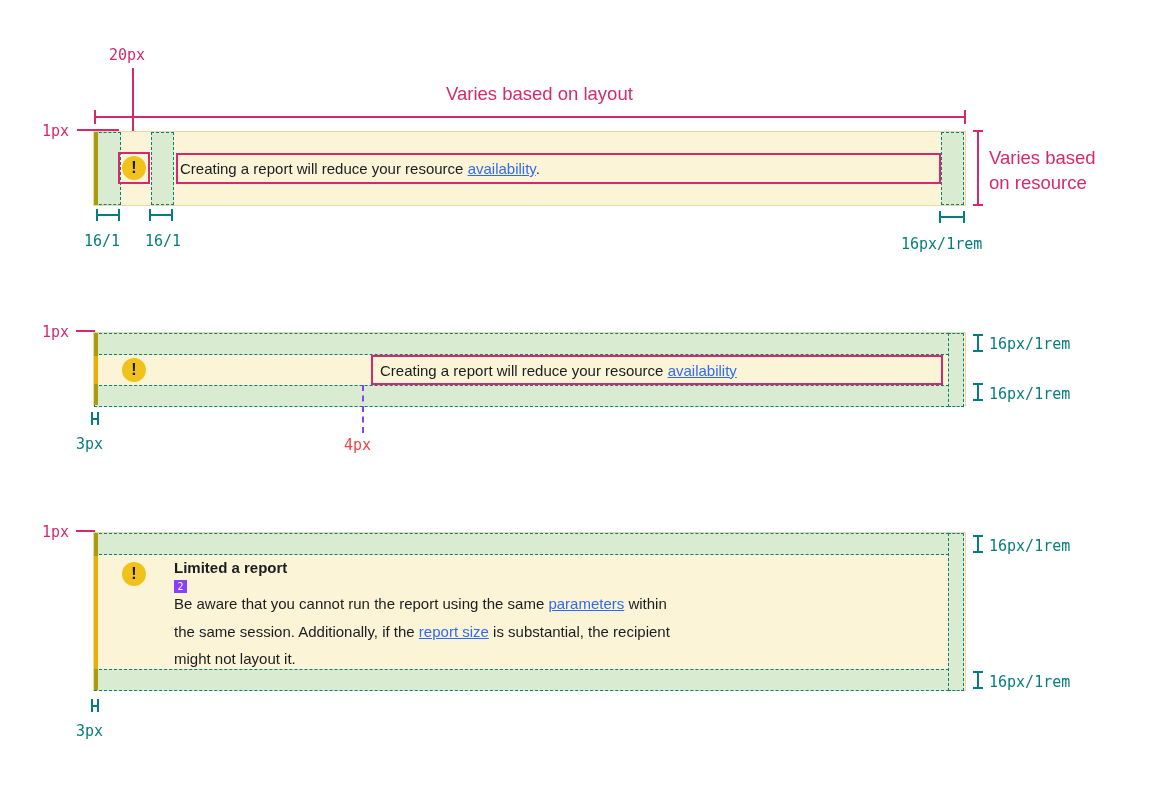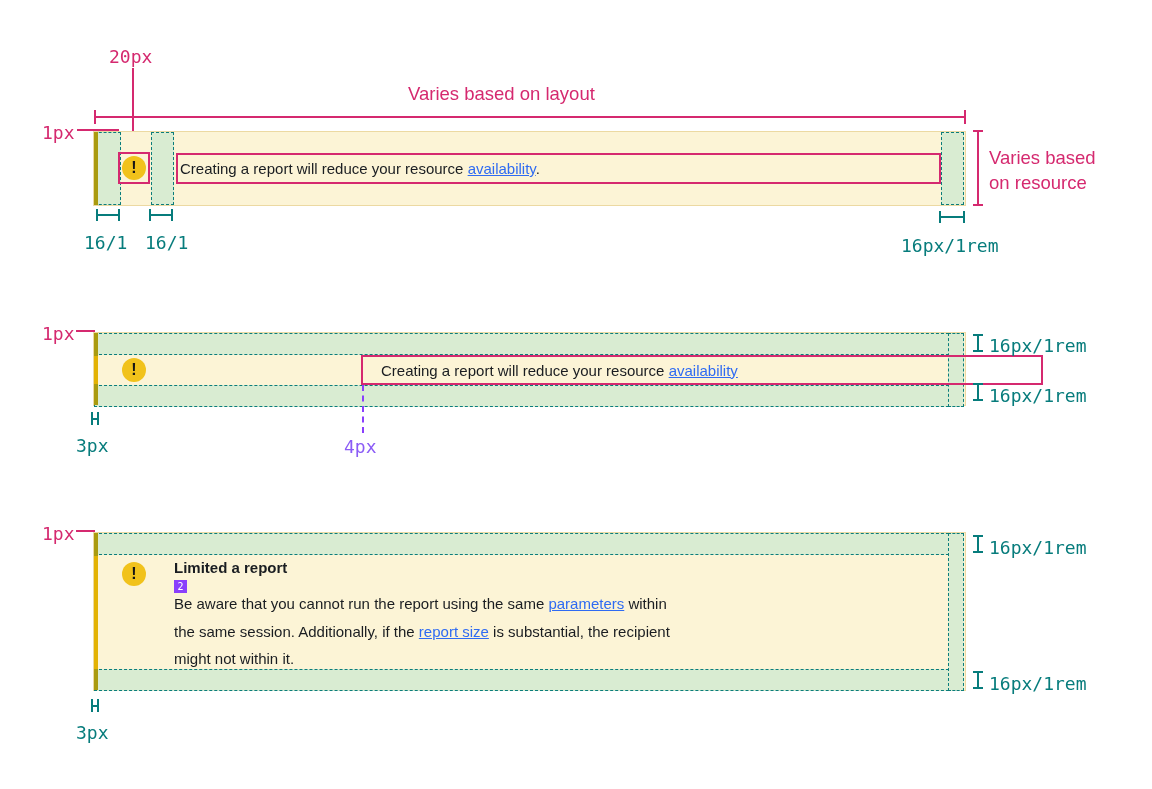--- a/index.html
+++ b/index.html
@@ -13,24 +13,24 @@
   .lborder{position:absolute;left:0;top:0;bottom:0;width:4px;}
   .icon-circle{position:absolute;width:24px;height:24px;border-radius:50%;background:#f1c21b;
                color:#161616;font-weight:700;font-size:16px;line-height:24px;text-align:center;}
   .pinkbox{position:absolute;border:2px solid #d5296f;box-sizing:border-box;
            display:flex;align-items:center;background:transparent;}
   .ntext{font-size:15px;color:#1a1d21;white-space:nowrap;}
   .ntitle{font-weight:700;}
   .nlink{color:#2f6bf2;text-decoration:underline;cursor:pointer;}
 
   
-  .mono{font-family:"DejaVu Sans Mono", monospace;font-size:18px;white-space:nowrap;}
+  .mono{font-family:"DejaVu Sans Mono", monospace;font-size:15px;white-space:nowrap;}
   .pink{color:#d5296f;}
   .teal{color:#077c7c;}
-  .purple{color:#8b5cf6;}
+  .purple{color:#ef4444;}
   .sans18{font-size:18.5px;white-space:nowrap;}
   .pline{position:absolute;background:#d5296f;}
   
   .hbracket{position:absolute;height:12px;border-left:2px solid #077c7c;border-right:2px solid #077c7c;
             background:linear-gradient(#077c7c,#077c7c) center/100% 2px no-repeat;box-sizing:border-box;}
   
   .vbracket{position:absolute;width:10px;border-top:2px solid #d5296f;border-bottom:2px solid #d5296f;
             background:linear-gradient(#d5296f,#d5296f) center/2px 100% no-repeat;box-sizing:border-box;}
   
   .ibeam{position:absolute;width:10px;height:18px;border-top:2px solid #077c7c;border-bottom:2px solid #077c7c;
@@ -43,21 +43,21 @@
          font-family:"DejaVu Sans Mono", monospace;font-size:10px;line-height:13px;text-align:center;}
 </style>
 </head>
 <body>
 
 <div id="canvas">
 
   <div class="abs mono pink" style="left:109px;top:46px;">20px</div>
   <div class="pline" style="left:132px;top:68px;width:2px;height:85px;"></div>
 
-  <div class="abs sans18 pink" style="left:408px;top:83px;">Varies based on layout</div>
+  <div class="abs sans18 pink" style="left:446px;top:83px;">Varies based on layout</div>
   <div class="pline" style="left:94px;top:116px;width:872px;height:2px;"></div>
   <div class="pline" style="left:94px;top:110px;width:2px;height:14px;"></div>
   <div class="pline" style="left:964px;top:110px;width:2px;height:14px;"></div>
 
   <div class="abs mono pink" style="left:42px;top:122px;">1px</div>
   <div class="pline" style="left:77px;top:129px;width:42px;height:2px;"></div>
 
   <div class="notif" style="left:93px;top:131px;width:873px;height:75px;">
     <div class="band" style="left:0;top:0;width:27px;height:100%;"></div>
     <div class="band" style="left:57px;top:0;width:23px;height:100%;"></div>
@@ -85,21 +85,21 @@
 
   <div class="abs mono pink" style="left:42px;top:323px;">1px</div>
   <div class="pline" style="left:76px;top:330px;width:19px;height:2px;"></div>
 
   <div class="notif" style="left:93px;top:332px;width:873px;height:74px;">
     <div class="band" style="left:0;top:0;width:870px;height:22px;"></div>
     <div class="band" style="left:0;top:52px;width:870px;height:22px;"></div>
     <div class="band" style="left:854px;top:0;width:16px;height:74px;"></div>
     <div class="lborder" style="background:linear-gradient(to bottom,#aa9b0f 0 23px,#e3b203 23px 51px,#aa9b0f 51px 100%);"></div>
     <div class="icon-circle" style="left:28px;top:25px;">!</div>
-    <div class="pinkbox" style="left:267px;top:22px;width:682px;height:30px;padding-left:18px;">
+    <div class="pinkbox" style="left:277px;top:22px;width:572px;height:30px;padding-left:7px;">
       <span class="ntext">
         <span>Creating a report will reduce your resource </span><span class="nlink">availability</span>
       </span>
     </div>
   </div>
 
   <div class="dashv-purple" style="left:362px;top:385px;height:48px;"></div>
   <div class="abs mono purple" style="left:344px;top:436px;">4px</div>
   <div class="hmark" style="left:91px;top:412px;"></div>
   <div class="abs mono teal" style="left:76px;top:435px;">3px</div>
@@ -119,21 +119,21 @@
     <div class="icon-circle" style="left:28px;top:29px;">!</div>
     <div class="abs ntext ntitle" style="left:80px;top:26px;">Limited a report</div>
     <div class="badge" style="left:80px;top:47px;">2</div>
     <div class="abs" style="left:80px;top:57px;line-height:27.5px;">
       <div class="ntext">
         <span>Be aware that you cannot run the report using the same </span><span class="nlink">parameters</span><span> within</span>
       </div>
       <div class="ntext">
         <span>the same session. Additionally, if the </span><span class="nlink">report size</span><span> is substantial, the recipient</span>
       </div>
-      <div class="ntext">might not within it.</div>
+      <div class="ntext">might not layout it.</div>
     </div>
   </div>
 
   <div class="hmark" style="left:91px;top:699px;"></div>
   <div class="abs mono teal" style="left:76px;top:722px;">3px</div>
   <div class="ibeam" style="left:973px;top:535px;"></div>
   <div class="abs mono teal" style="left:989px;top:537px;">16px/1rem</div>
   <div class="ibeam" style="left:973px;top:671px;"></div>
   <div class="abs mono teal" style="left:989px;top:673px;">16px/1rem</div>
 

